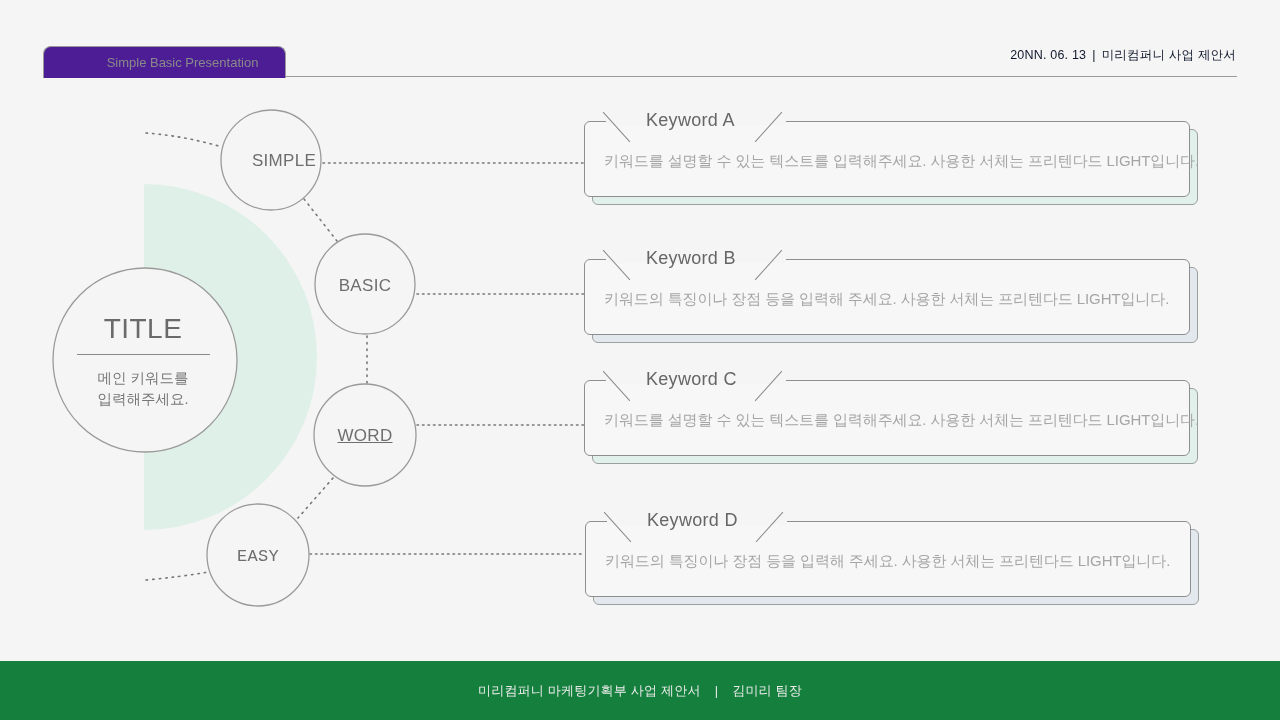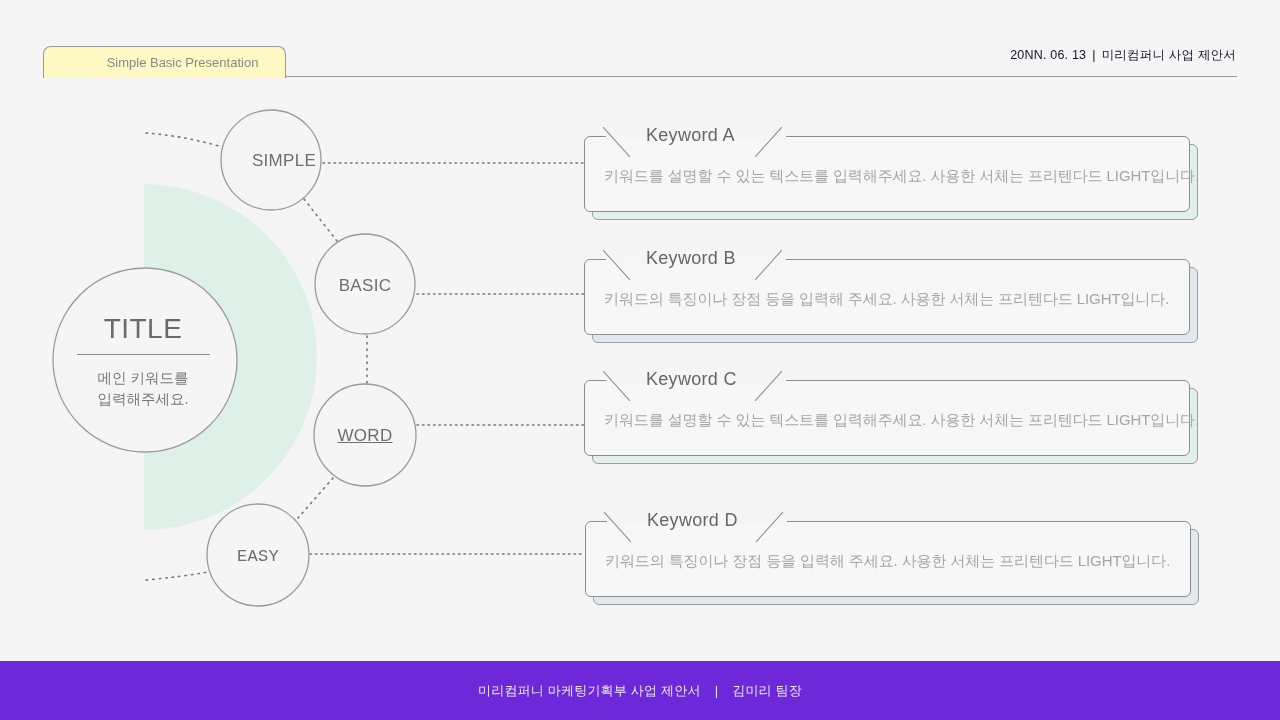--- a/index.html
+++ b/index.html
@@ -9,21 +9,21 @@
     font-family: "Liberation Sans", "DejaVu Sans", sans-serif;
     position: relative;
     color: #666;
   }
 
   
   .header-tab {
     position: absolute; left: 43px; top: 46px; width: 243px; height: 32px;
     border: 1.3px solid #9a9a9a; border-bottom: none;
     border-radius: 8px 8px 0 0;
-    background: #fef9c3;
+    background: #4c1d95;
     display: flex; align-items: center; justify-content: center;
     font-size: 13px; color: #8a8a8a; z-index: 2; padding-left: 36px;
   }
   .header-line {
     position: absolute; left: 284px; top: 76px; width: 953px; height: 0;
     border-top: 1.3px solid #9a9a9a;
   }
   .header-meta {
     position: absolute; right: 44px; top: 47px;
     font-size: 12.5px; color: #0f172a; letter-spacing: 0.2px;
@@ -77,21 +77,21 @@
     font-size: 18px; color: #666; letter-spacing: 0.3px; white-space: nowrap;
   }
   .card .desc {
     position: absolute; left: 20px; top: 31px;
     font-size: 15px; color: #a5a5a5; white-space: nowrap; letter-spacing: -0.1px;
   }
 
   
   .footer {
     position: absolute; left: 0; top: 661px; width: 1280px; height: 59px;
-    background: #6d28d9;
+    background: #15803d;
     display: flex; align-items: center; justify-content: center;
     font-size: 13px; color: #eaeaea; letter-spacing: 0.2px;
   }
   .footer .sep { margin: 0 14px; }
 </style>
 </head>
 <body>
 
 <div class="header-tab">
   <span>Simple Basic Presentation</span>
@@ -130,21 +130,21 @@
 <div class="title-sub">
   <div>메인 키워드를</div>
   <div>입력해주세요.</div>
 </div>
 
 <div class="circle-label" style="left:276px; top:161px;margin-left:8px;">SIMPLE</div>
 <div class="circle-label" style="left:365px; top:286px;">BASIC</div>
 <div class="circle-label" style="left:365px; top:436px;text-decoration:underline;">WORD</div>
 <div class="circle-label" style="left:258px; top:556px;font-family:Liberation Mono, monospace;">EASY</div>
 
-<div class="card" style="left:584px; top:136px;">
+<div class="card" style="left:584px; top:121px;">
   <div class="shadow green"></div>
   <div class="box"></div>
   <div class="gap"></div>
   <div class="slash l"></div>
   <div class="slash r"></div>
   <div class="kw">Keyword A</div>
   <div class="desc">키워드를 설명할 수 있는 텍스트를 입력해주세요. 사용한 서체는 프리텐다드 LIGHT입니다.</div>
 </div>
 
 <div class="card" style="left:584px; top:259px;">

